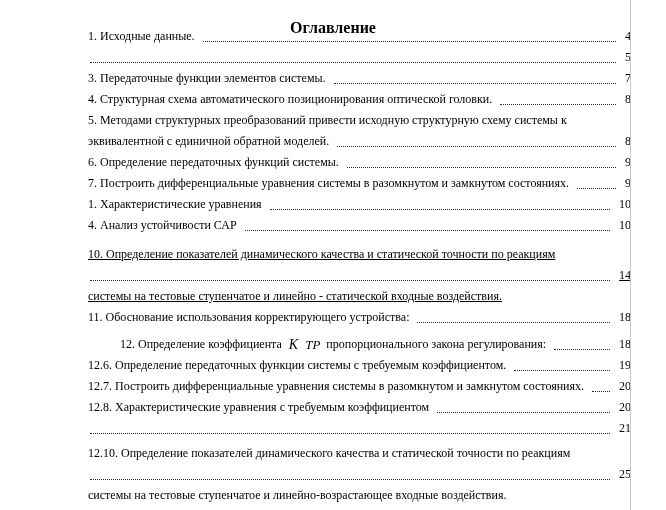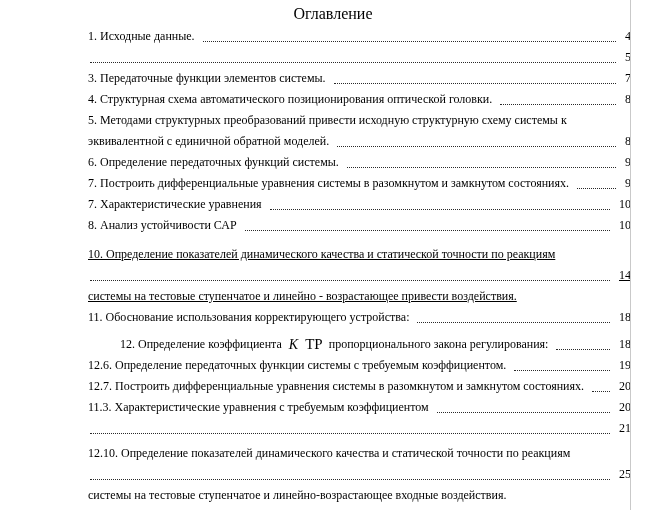--- a/index.html
+++ b/index.html
@@ -6,24 +6,24 @@
   .page {
     position:relative;
     width:666px; height:510px;
     background:#ffffff;
     overflow:hidden;
     font-family:"Liberation Serif", serif;
     color:#000000;
   }
   .doc-title {
     text-align:center;
-    font-weight:normal;
+    font-weight:bold;
     font-size:16px;
     line-height:20px;
-    padding-top:4px;
+    padding-top:18px;
     height:26px;
     box-sizing:border-box;
   }
   .toc {
     margin-left:88px;
     margin-right:35px;
   }
   .toc-entry { margin:0; }
   .toc-entry[data-entry="10"]    { margin-top:8px;text-decoration:underline; }
   .toc-entry[data-entry="12"]    { margin-top:6px;margin-left:32px; }
@@ -45,21 +45,22 @@
     align-self:flex-end;
     margin:0 2px 5px 2px;
   }
   .pagenum { margin-left:1px; }
   .fbase {
     font-style:italic;
     font-size:14px;
     padding:0 1px;
   }
   .fsub {
-    font-size:15px;
+    font-size:13px;
+    font-style:italic;
   }
   .edge-line {
     position:absolute;
     top:0; bottom:0;
     left:630px;
     width:1px;
   }
 </style>
 </head>
 <body>
@@ -113,42 +114,42 @@
       </div>
       <div class="toc-entry" data-entry="7">
         <div class="toc-line">
           <span class="t">7.  Построить дифференциальные уравнения системы в разомкнутом и замкнутом состояниях.</span>
           <span class="leader"></span>
           <span class="pagenum">9</span>
         </div>
       </div>
       <div class="toc-entry" data-entry="8">
         <div class="toc-line">
-          <span class="t">7.  Характеристические уравнения </span>
+          <span class="t">1.  Характеристические уравнения </span>
           <span class="leader"></span>
           <span class="pagenum">10</span>
         </div>
       </div>
       <div class="toc-entry" data-entry="9">
         <div class="toc-line">
-          <span class="t">8.  Анализ устойчивости САР </span>
+          <span class="t">4.  Анализ устойчивости САР </span>
           <span class="leader"></span>
           <span class="pagenum">10</span>
         </div>
       </div>
       <div class="toc-entry" data-entry="10">
         <div class="toc-line">
           <span class="t">10. Определение показателей динамического качества и статической точности по реакциям</span>
         </div>
         <div class="toc-line">
           <span class="leader"></span>
           <span class="pagenum">14</span>
         </div>
         <div class="toc-line">
-          <span class="t">системы на тестовые ступенчатое и линейно - возрастающее привести воздействия.</span>
+          <span class="t">системы на тестовые ступенчатое и линейно - статической входные воздействия.</span>
         </div>
       </div>
       <div class="toc-entry" data-entry="11">
         <div class="toc-line">
           <span class="t">11. Обоснование использования корректирующего устройства: </span>
           <span class="leader"></span>
           <span class="pagenum">18</span>
         </div>
       </div>
       <div class="toc-entry" data-entry="12">
@@ -170,21 +171,21 @@
       </div>
       <div class="toc-entry" data-entry="12.7">
         <div class="toc-line">
           <span class="t">12.7. Построить дифференциальные уравнения системы в разомкнутом и замкнутом состояниях.</span>
           <span class="leader"></span>
           <span class="pagenum">20</span>
         </div>
       </div>
       <div class="toc-entry" data-entry="12.8">
         <div class="toc-line">
-          <span class="t">11.3.  Характеристические уравнения с требуемым коэффициентом</span>
+          <span class="t">12.8.  Характеристические уравнения с требуемым коэффициентом</span>
           <span class="leader"></span>
           <span class="pagenum">20</span>
         </div>
       </div>
       <div class="toc-entry" data-entry="12.9">
         <div class="toc-line">
           <span class="leader"></span>
           <span class="pagenum">21</span>
         </div>
       </div>

